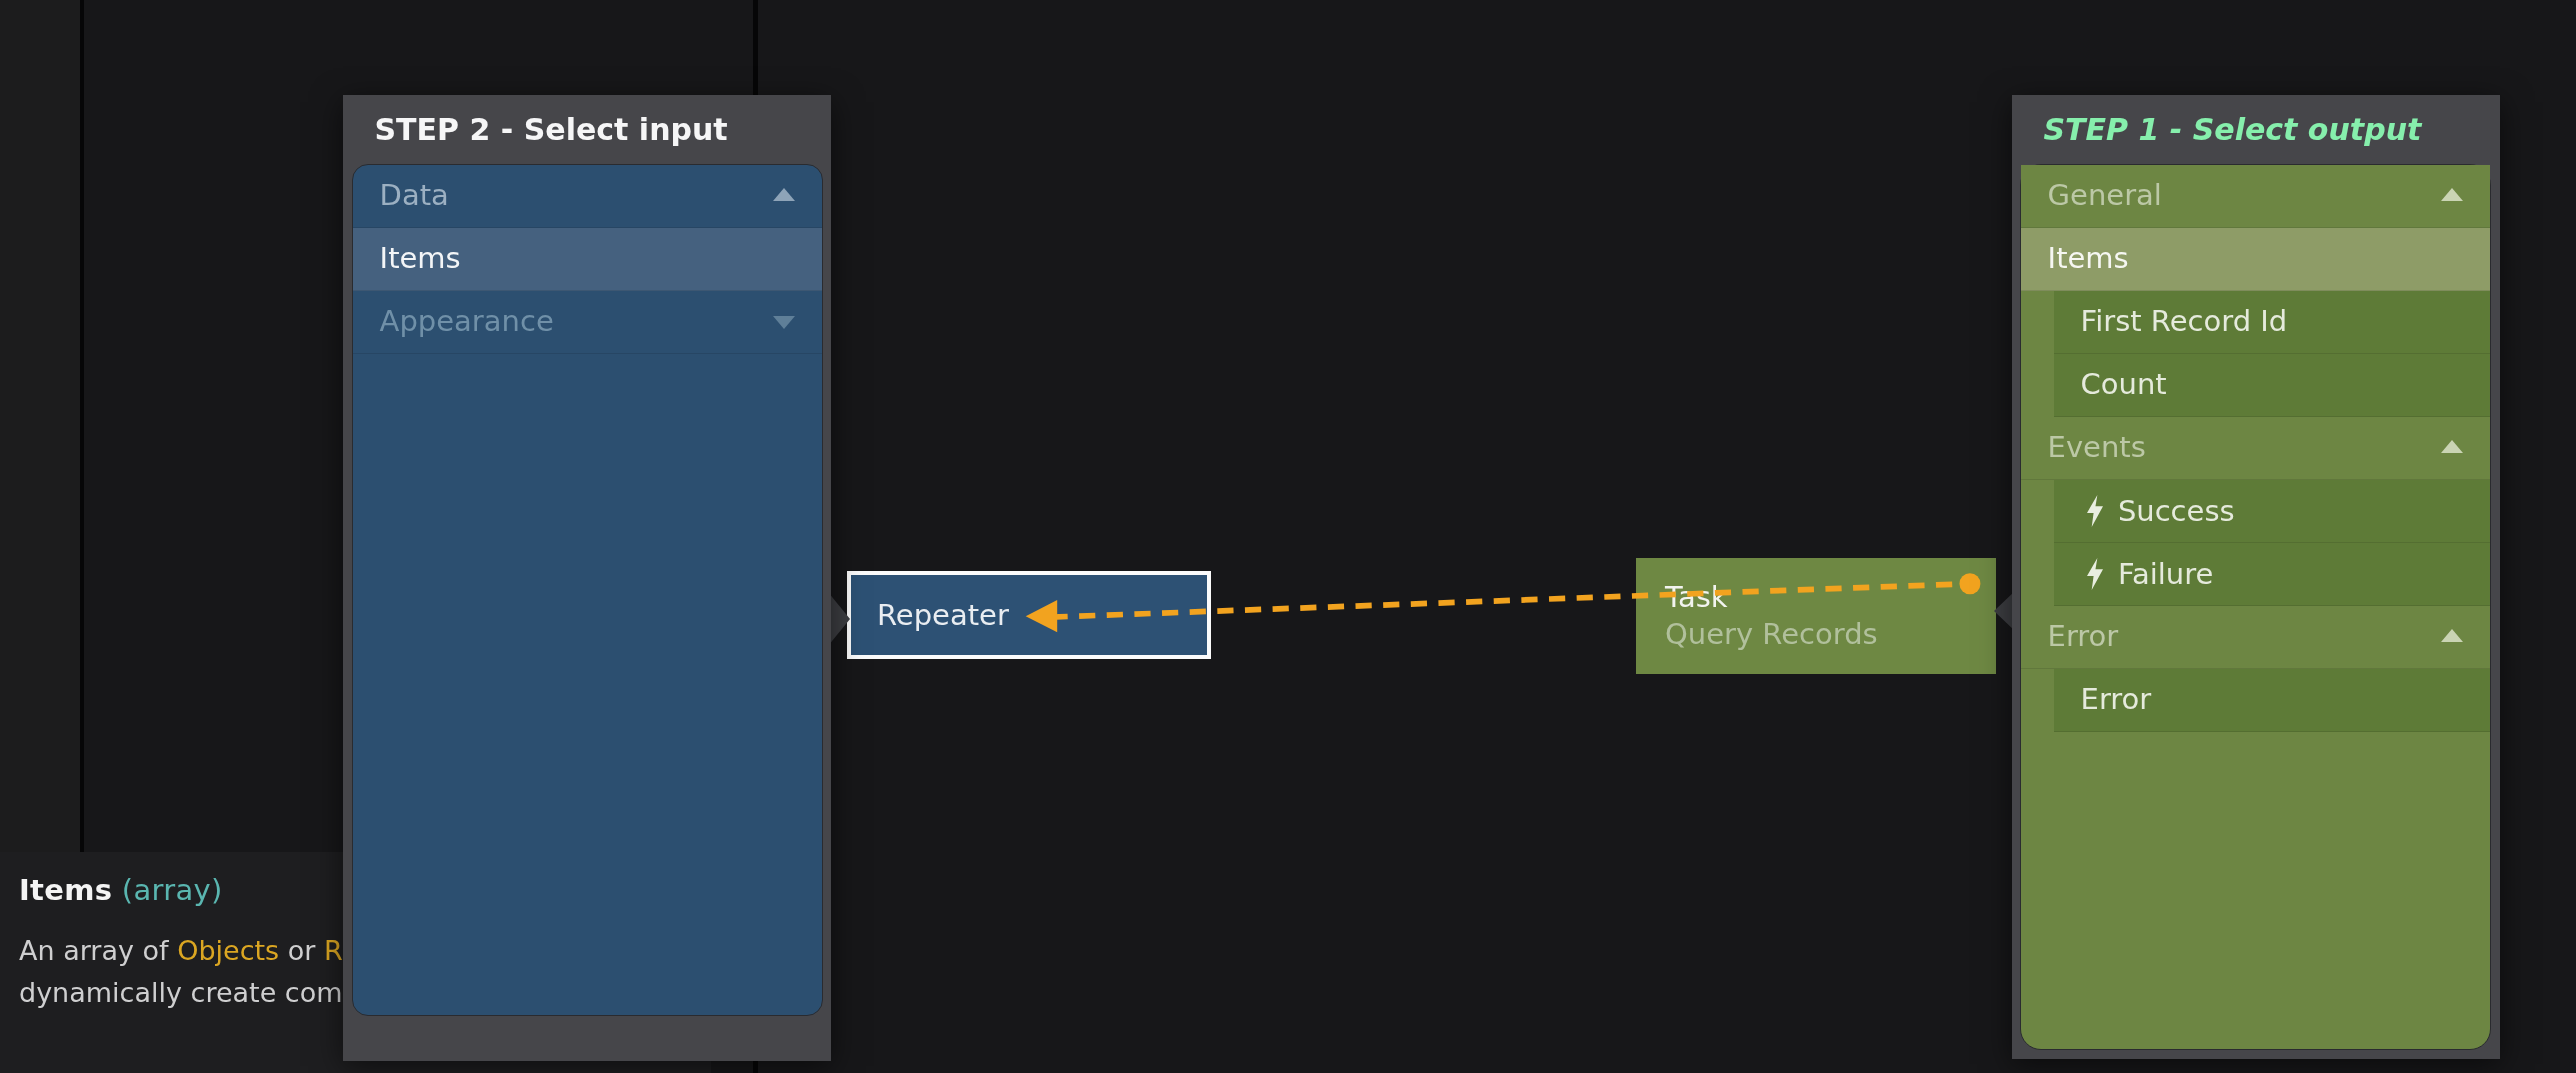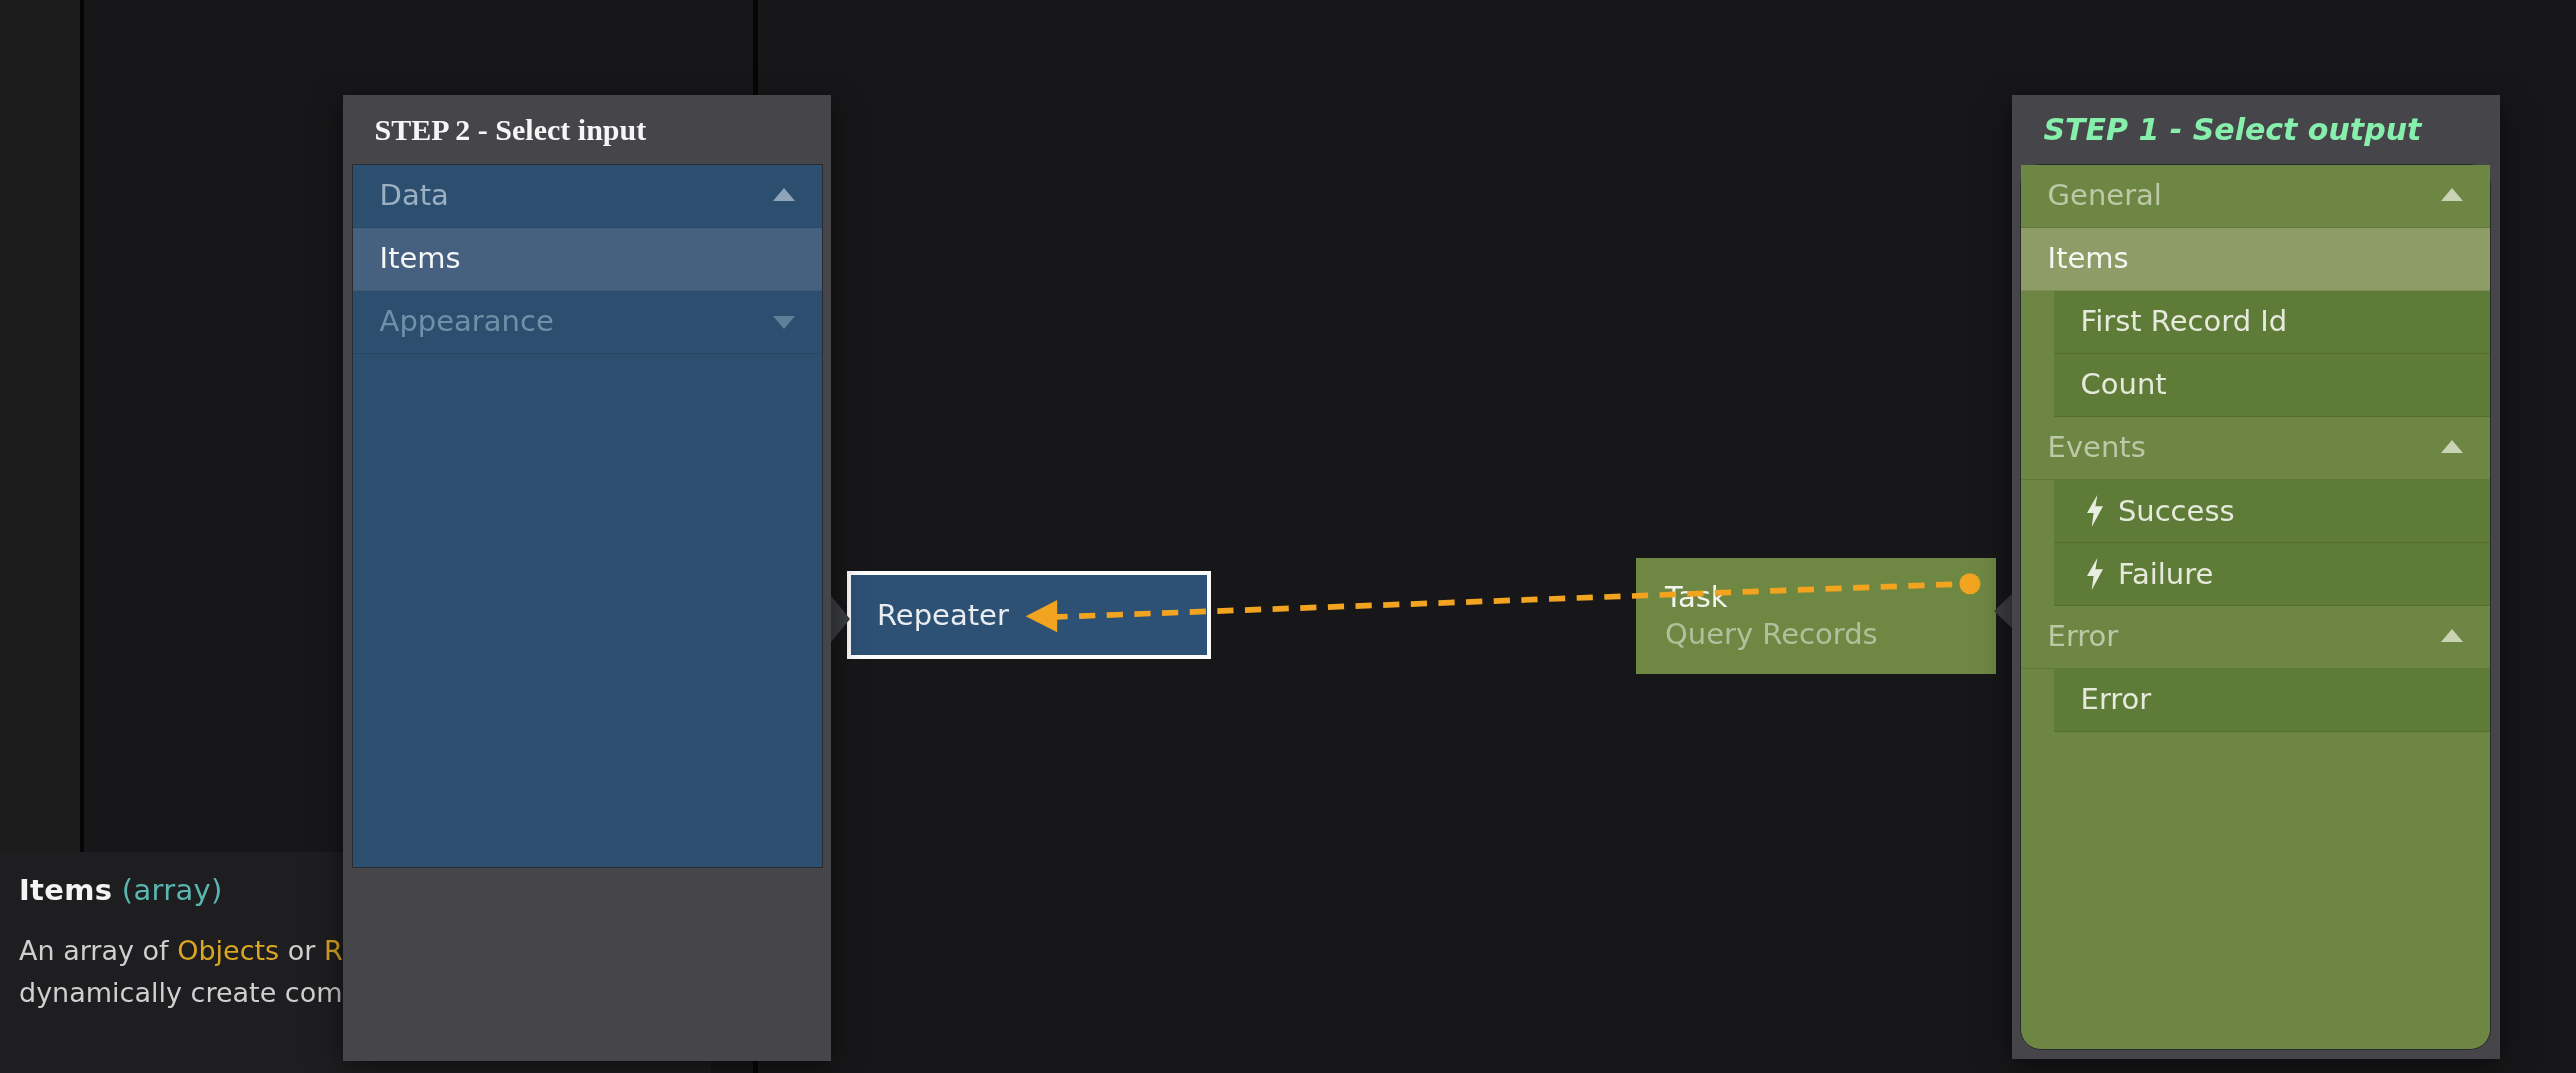--- a/index.html
+++ b/index.html
@@ -34,24 +34,24 @@
   
   .pointer { position:absolute; width:0; height:0; z-index:5; }
   .pointer-step2 { left:828px; top:592px; border-top:27px solid transparent; border-bottom:27px solid transparent; border-left:22px solid #3d3e42; }
   .pointer-step1 { left:1994px; top:590px; border-top:21px solid transparent; border-bottom:21px solid transparent; border-right:22px solid #3d3e42; }
 
   
   .panel { position:absolute; background:#46464a; z-index:6; box-shadow:0 5.7px 29px rgba(0,0,0,0.55); }
   .panel-step2 { left:343px; top:95px; width:488px; height:966px; }
   .panel-step1 { left:2012px; top:95px; width:488px; height:964px; }
   .panel-header { height:69px; line-height:69px; padding-left:31.5px; font-size:30px; font-weight:bold; }
-  .panel-step2 .panel-header { color:#f6f6f7;font-family:Liberation Serif, serif; }
+  .panel-step2 .panel-header { color:#f6f6f7; }
   .panel-step1 .panel-header { color:#86efac;font-style:italic; }
   .panel-body { position:absolute; top:69px; border:1.9px solid #2a2b2f; }
-  .panel-step2 .panel-body { left:8.6px; width:471px; height:704px; background:#2c4f70; }
+  .panel-step2 .panel-body { left:8.6px; width:471px; height:852px; background:#2c4f70;border-radius:16px; }
   .panel-step1 .panel-body { left:7.6px; width:471px; height:886px; background:#6d8643;border-radius:21px; }
 
   .row { position:relative; height:63px; line-height:61px; padding-left:27px; font-size:29px; border-bottom:1.9px solid rgba(0,0,0,0.10); }
   .row.flexrow { display:flex; align-items:center; line-height:normal; padding-left:32px; }
   
   .b-cat { color:#9cb0c2; }
   .b-cat.dim { color:#7090a8; }
   .b-sel { background:#45617f; color:#f3f5f7; }
   
   .g-cat { background:#6d8643; color:#bcc8a6; }

